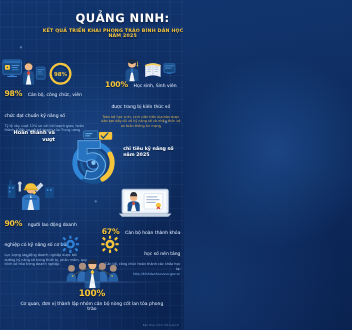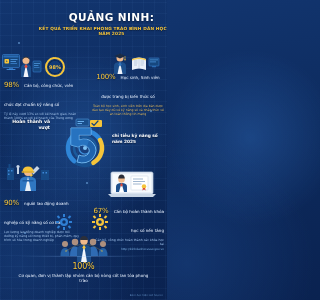--- a/index.html
+++ b/index.html
@@ -32,21 +32,21 @@
   }
   .h-sub {
     color:#f5c43a; font-weight:bold; font-size:4.3px; letter-spacing:0.15px;
     margin-top:2.5px; padding:0 5px; line-height:1.2;
     text-shadow:0 1px 1px rgba(0,0,0,0.4);
   }
 
   
   .stat { position:absolute; }
   .stat .pct {
-    color:#f5c43a; font-weight:normal; font-size:7px; letter-spacing:-0.2px;
+    color:#f5c43a; font-weight:bold; font-size:7px; letter-spacing:-0.2px;
     text-shadow:0 1px 1px rgba(0,0,0,0.5);
   }
   .stat .lbl { color:#e8f1ff; font-size:4.1px; line-height:1.35; }
   .stat .desc { color:#9fc0e8; font-size:3.1px; line-height:1.32; margin-top:2px; }
   .stat .desc.gold { color:#d8b25a; }
 
   .s-tl { top:72px; left:4px; width:78px; }
   .s-tl .pct { display:inline; }
   .s-tl .lbl { display:inline; }
 

